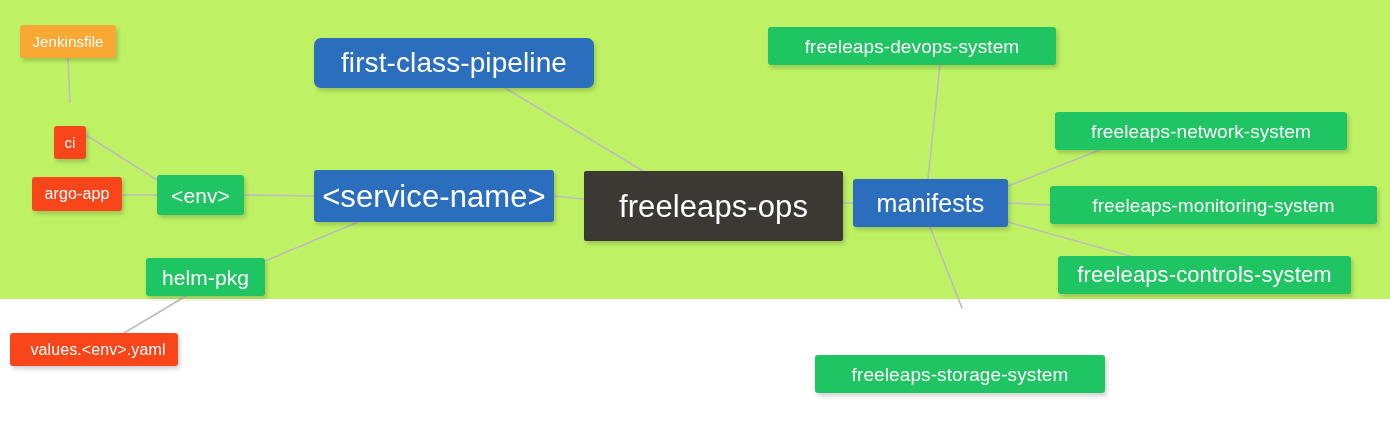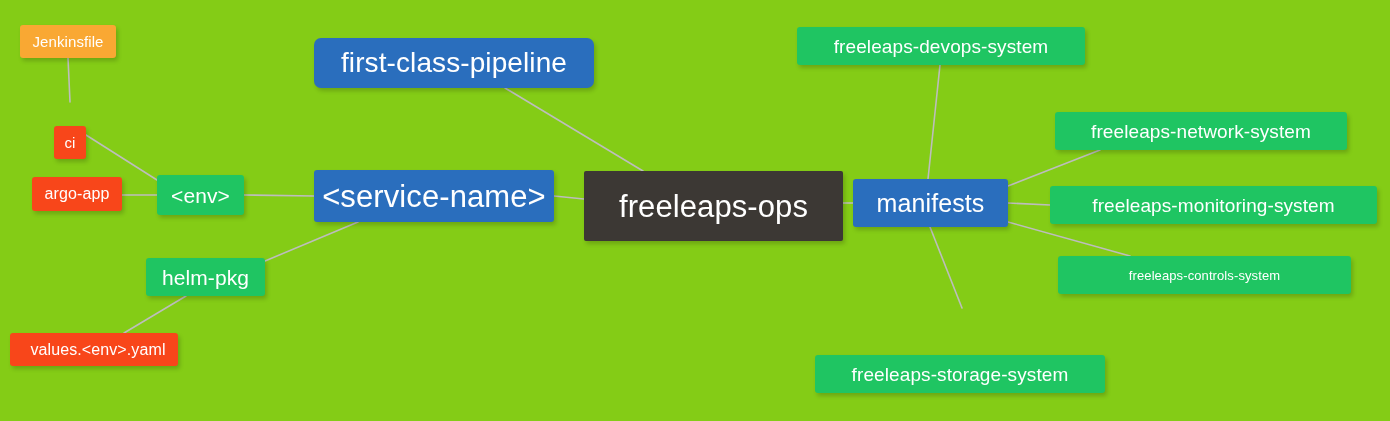--- a/index.html
+++ b/index.html
@@ -9,22 +9,22 @@
   }
   body {
     font-family: "Liberation Sans", sans-serif;
     width: 1390px;
     height: 421px;
     overflow: hidden;
   }
   #canvas {
     position: relative;
     width: 1390px;
-    height: 421px;
-    background: #84cc16;
+    height: 299px;
+    background: #bef264;
   }
   #edge-layer {
     position: absolute;
     left: 0;
     top: 0;
     width: 1390px;
     height: 421px;
     pointer-events: none;
   }
   .node {
@@ -69,19 +69,19 @@
       <div class="node" style="left: 20px; top: 25px; width: 96px; height: 33px; background: rgb(249, 168, 51); font-size: 15px;">Jenkinsfile</div>
       <div class="node" style="left: 54px; top: 102px; width: 32px; height: 33px; background: rgb(248, 70, 26); font-size: 15px; margin-top: 24px;">ci</div>
       <div class="node" style="left: 32px; top: 177px; width: 90px; height: 34px; background: rgb(248, 70, 26); font-size: 16px;">argo-app</div>
       <div class="node" style="left: 157px; top: 175px; width: 87px; height: 40px; background: rgb(31, 197, 98); font-size: 21px;">&lt;env&gt;</div>
       <div class="node" style="left: 146px; top: 258px; width: 119px; height: 38px; background: rgb(31, 197, 98); font-size: 21px;">helm-pkg</div>
       <div class="node" style="left: 10px; top: 333px; width: 168px; height: 33px; background: rgb(248, 70, 26); font-size: 16px; padding-left: 8px;">values.&lt;env&gt;.yaml</div>
       <div class="node" style="left: 314px; top: 38px; width: 280px; height: 50px; background: rgb(42, 110, 189); font-size: 28px; border-radius: 7px;">first-class-pipeline</div>
       <div class="node" style="left: 314px; top: 170px; width: 240px; height: 52px; background: rgb(42, 110, 189); font-size: 31px;">&lt;service-name&gt;</div>
       <div class="node root" style="left: 584px; top: 171px; width: 259px; height: 70px; background: rgb(60, 56, 52); font-size: 31px; text-align: right;">freeleaps-ops</div>
       <div class="node" style="left: 853px; top: 179px; width: 155px; height: 48px; background: rgb(42, 110, 189); font-size: 25px;">manifests</div>
-      <div class="node" style="left: 797px; top: 27px; width: 288px; height: 38px; background: rgb(31, 197, 98); font-size: 19px;">freeleaps-devops-system</div>
+      <div class="node" style="left: 768px; top: 27px; width: 288px; height: 38px; background: rgb(31, 197, 98); font-size: 19px;">freeleaps-devops-system</div>
       <div class="node" style="left: 1055px; top: 112px; width: 292px; height: 38px; background: rgb(31, 197, 98); font-size: 19px;">freeleaps-network-system</div>
       <div class="node" style="left: 1050px; top: 186px; width: 327px; height: 38px; background: rgb(31, 197, 98); font-size: 19px;">freeleaps-monitoring-system</div>
-      <div class="node" style="left: 1058px; top: 256px; width: 293px; height: 38px; background: rgb(31, 197, 98); font-size: 13px;">freeleaps-controls-system</div>
+      <div class="node" style="left: 1058px; top: 256px; width: 293px; height: 38px; background: rgb(31, 197, 98); font-size: 22px;">freeleaps-controls-system</div>
       <div class="node" style="left: 815px; top: 308px; width: 290px; height: 38px; background: rgb(31, 197, 98); font-size: 19px; margin-top: 47px;">freeleaps-storage-system</div>
     </div>
 </div>
 
 </body></html>

